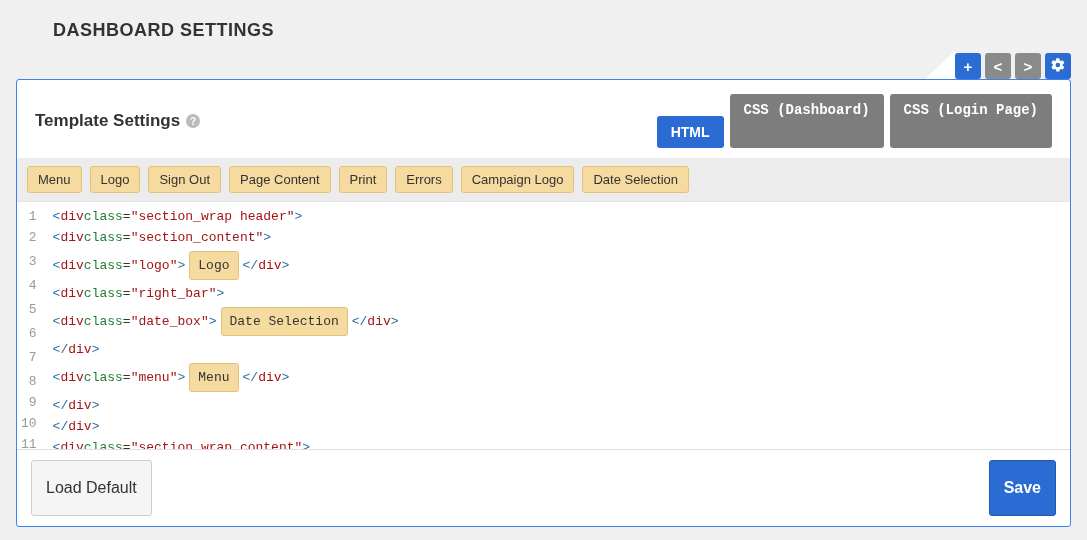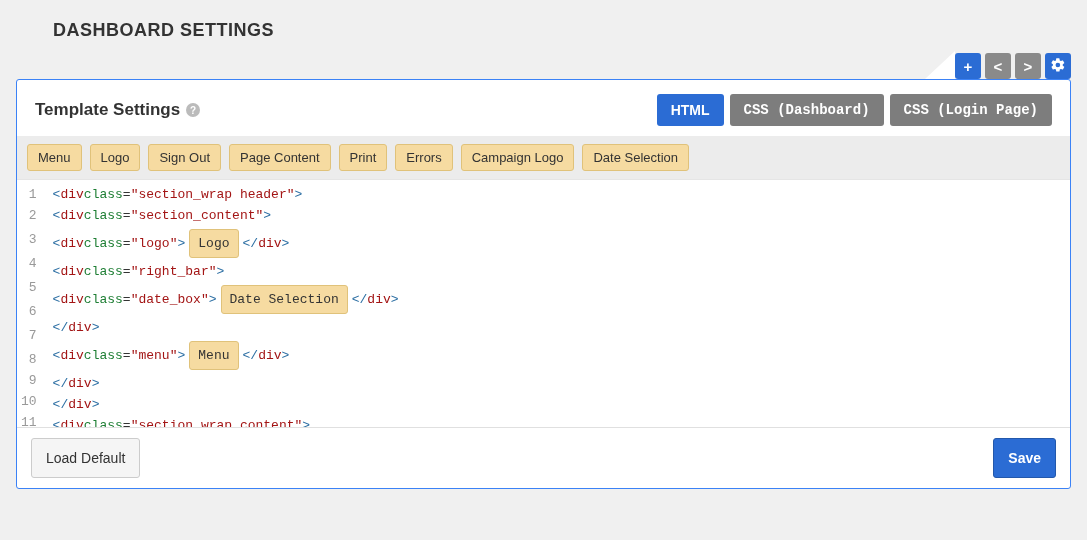--- a/index.html
+++ b/index.html
@@ -79,21 +79,21 @@
   }
   .mode-tabs { display: flex; gap: 6px; }
   .mode-tab {
     padding: 8px 14px;
     border-radius: 3px;
     font-size: 14px;
     font-weight: 600;
     cursor: pointer;
     color: #fff;
   }
-  .mode-tab.active { background: #2b6cd4; }
+  .mode-tab.active { background: #2b6cd4; margin-top: 22px; }
   .mode-tab.inactive { background: #7d7d7d; font-family: Liberation Mono, monospace; }
 
   .snippet-bar {
     background: #ececec;
     padding: 8px 10px;
     display: flex;
     flex-wrap: wrap;
     gap: 8px;
   }
   .snippet {
@@ -150,23 +150,23 @@
     margin: 0 4px;
   }
 
   .panel-footer {
     display: flex;
     justify-content: space-between;
     padding: 10px 14px;
     border-top: 1px solid #e0e0e0;
   }
   .btn {
-    padding: 11px 14px;
-    border-radius: 3px;
-    font-size: 14px;
+    padding: 18px 14px;
+    border-radius: 3px;
+    font-size: 16px;
     cursor: pointer;
     border: 1px solid #ccc;
     background: #f5f5f5;
     color: #333;
   }
   .btn.primary {
     background: #2b6cd4;
     border-color: #2358ab;
     color: #fff;
     font-weight: 600;

